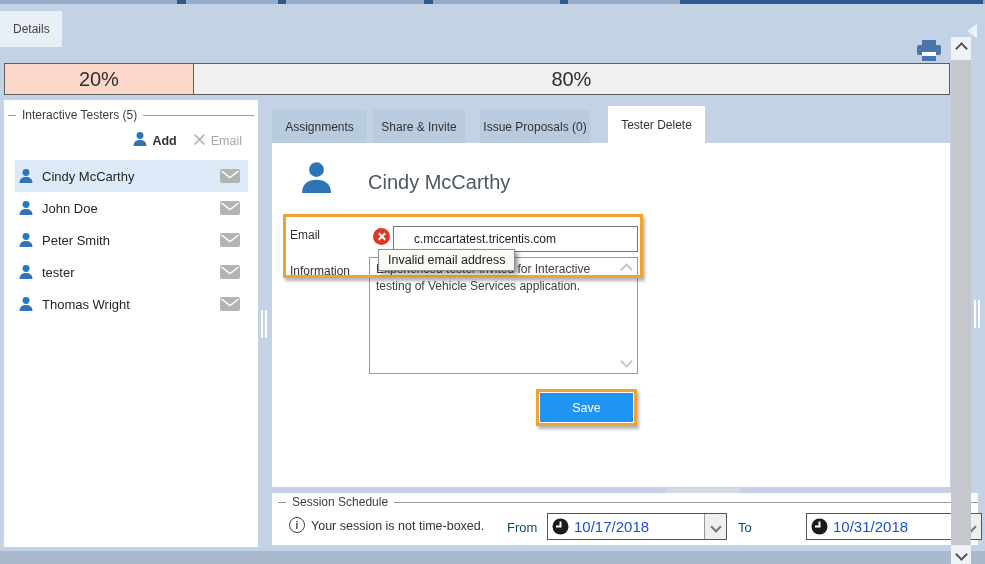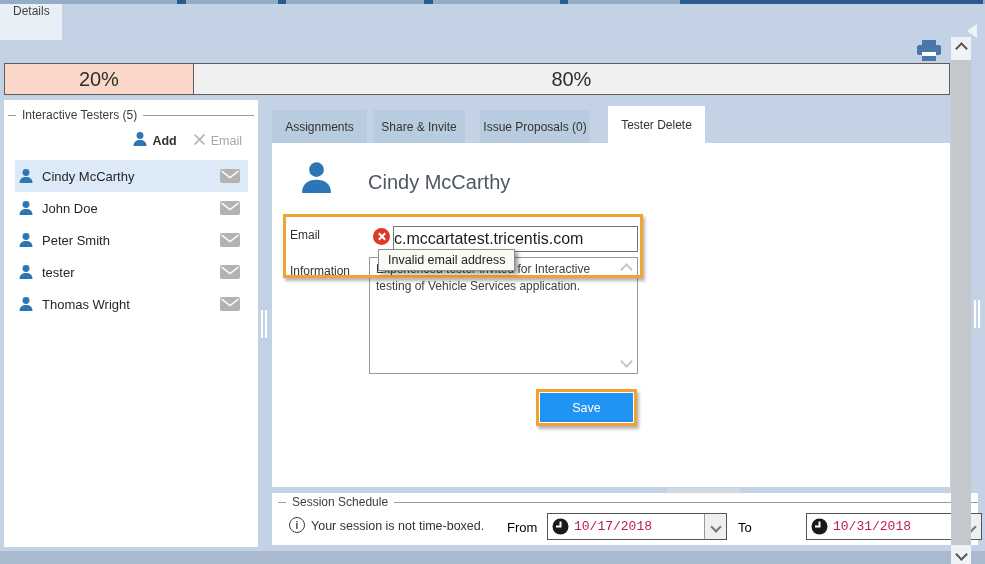--- a/index.html
+++ b/index.html
@@ -3,22 +3,22 @@
 <meta charset="utf-8">
 <style>
   html,body{margin:0;padding:0;}
   body{font-family:"Liberation Sans",sans-serif;}
   #app{position:relative;width:985px;height:564px;background:#c3d3e5;overflow:hidden;}
 
   
   .topstrip{position:absolute;left:0;top:0;width:985px;height:4px;background:#96abc6;}
   .topseg{position:absolute;top:0;height:4px;background:#2b5b8e;}
 
-  .details-tab{position:absolute;left:0;top:4px;width:62px;height:36px;background:#e9eff7;
-    display:flex;align-items:flex-start;padding-left:13px;box-sizing:border-box;
+  .details-tab{position:absolute;left:0;top:11px;width:62px;height:36px;background:#e9eff7;
+    display:flex;align-items:center;padding-left:13px;box-sizing:border-box;
     font-size:12px;color:#444;}
 
   .printer{position:absolute;left:916px;top:40px;}
   .corner-tri{position:absolute;left:967px;top:24px;width:0;height:0;
     border-top:7px solid transparent;border-bottom:7px solid transparent;border-right:10px solid #eef3f9;}
 
   
   .progress{position:absolute;left:4px;top:63px;width:944px;height:30px;border:1px solid #5e5e5e;
     display:flex;background:#f0f0f0;box-sizing:content-box;}
   .progress .seg{display:flex;align-items:center;justify-content:center;
@@ -57,22 +57,22 @@
   .main{position:absolute;left:272px;top:143px;width:678px;height:344px;background:#fff;}
   .bigperson{position:absolute;left:28px;top:18px;}
   .dtl-title{position:absolute;left:96px;top:28px;font-size:20px;color:#4f5761;}
 
   .fld-label{position:absolute;font-size:12px;color:#333;}
   .err-icon{position:absolute;left:101px;top:85px;width:17px;height:17px;border-radius:50%;background:#dc3a28;}
   .err-icon i{position:absolute;left:7.5px;top:4px;width:2px;height:9px;background:#fff;}
   .err-icon i:nth-child(1){transform:rotate(45deg);}
   .err-icon i:nth-child(2){transform:rotate(-45deg);}
   .email-input{position:absolute;left:121px;top:83px;width:245px;height:26px;border:1px solid #767676;
-    background:#fff;font-family:"Liberation Sans",sans-serif;font-size:16px;color:#1d1d1d;
-    padding:0 0;box-sizing:border-box;}
+    background:#fff;font-family:"Liberation Sans",sans-serif;font-size:12px;color:#1d1d1d;
+    padding:0 20px;box-sizing:border-box;}
   .ta{position:absolute;left:97px;top:114px;width:269px;height:117px;border:1px solid #9a9a9a;
     background:#fff;box-sizing:border-box;}
   .ta .txt{padding:3px 20px 3px 6px;font-size:12px;line-height:17px;color:#3f3f3f;white-space:pre-line;}
   .chev{width:7px;height:7px;border-right:2px solid #c6c6c6;border-bottom:2px solid #c6c6c6;display:inline-block;}
   .chev.up{transform:rotate(-135deg);}
   .chev.down{transform:rotate(45deg);}
   .ta .chev{position:absolute;right:6px;}
   .ta .chev.up{top:7px;}
   .ta .chev.down{bottom:7px;}
 
@@ -88,25 +88,25 @@
     color:#fff;font-size:12.5px;font-family:"Liberation Sans",sans-serif;
     display:flex;align-items:center;justify-content:center;z-index:4;}
 
   
   .session{position:absolute;left:272px;top:493px;width:678px;height:52px;background:#fff;padding-left:28px;}
   .session .group-head{position:absolute;left:6px;right:0;top:2px;}
   .info-icon{position:absolute;left:17px;top:24px;width:14px;height:14px;border:1.4px solid #3f3f3f;
     border-radius:50%;display:flex;align-items:center;justify-content:center;
     font-size:10px;font-weight:bold;color:#3f3f3f;}
   .info-text{position:absolute;left:39px;top:26px;font-size:12.5px;color:#333;}
-  .dp-label{position:absolute;top:27px;font-size:13px;color:#000000;}
+  .dp-label{position:absolute;top:27px;font-size:13px;color:#0c4a6e;}
   .datepicker{position:absolute;top:20px;height:27px;border:1.5px solid #555;background:#fff;
     display:flex;align-items:center;box-sizing:border-box;}
   .datepicker .clock{margin:0 5px 0 4px;display:flex;}
-  .datepicker .dval{font-size:13px;color:#be185d;flex:1;font-family:Liberation Mono, monospace;}
+  .datepicker .dval{font-size:15px;color:#1d4ed8;flex:1;}
   .dp-btn{width:21px;align-self:stretch;background:#efefef;border-left:1px solid #999;
     display:flex;align-items:center;justify-content:center;}
   .dp-btn .chev{border-color:#777;width:6px;height:6px;}
 
   
   .scrollbar{position:absolute;left:951px;top:37px;width:20px;height:527px;z-index:8;}
   .sb-btn{height:23px;background:#eff2f6;display:flex;align-items:center;justify-content:center;}
   .sb-btn.bottom{height:19px;}
   .sb-btn .chev{border-color:#555;}
   .sb-thumb{height:485px;background:#c4c7cb;}

